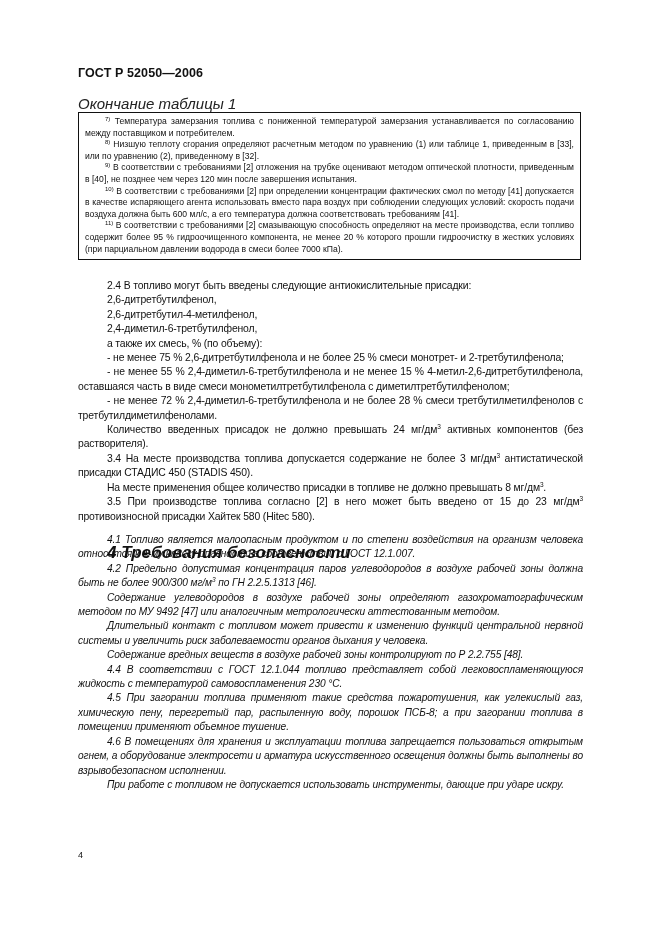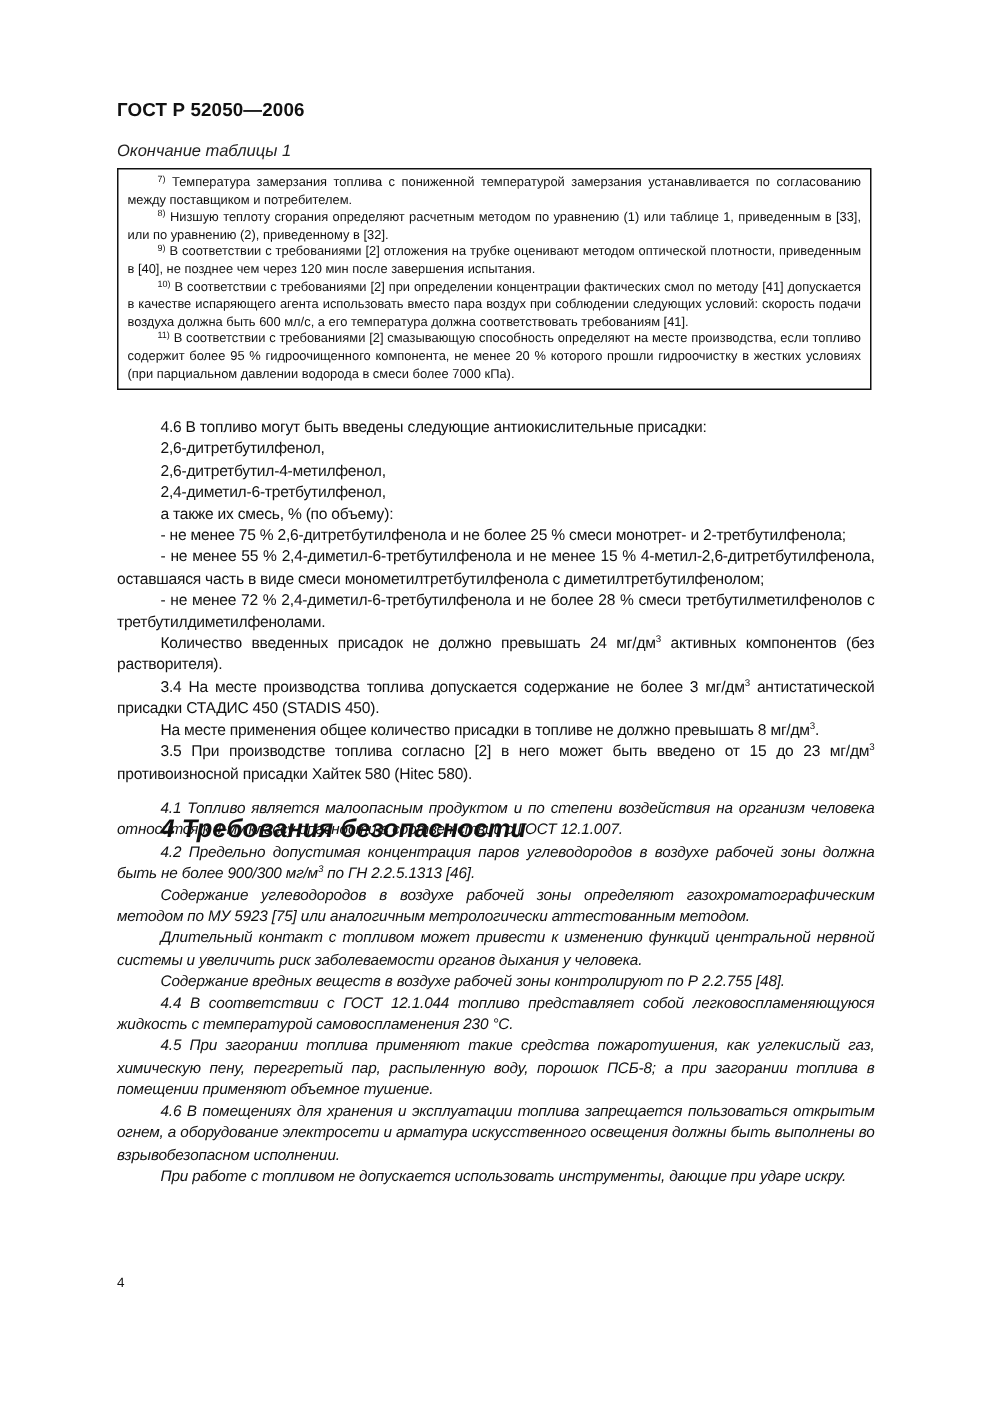--- a/index.html
+++ b/index.html
@@ -1,20 +1,20 @@
 <!DOCTYPE html>
 <html><head>
 <meta charset="utf-8">
 <style>
   html, body { margin: 0; padding: 0; background: #ffffff; }
   body { width: 661px; height: 936px; position: relative; overflow: hidden;
          font-family: "Liberation Sans", sans-serif; color: #111; }
   .page { position: absolute; left: 0; top: 0; width: 661px; height: 936px; }
   .doc-id { position: absolute; left: 78px; top: 66px; font-size: 12.5px; font-weight: bold; letter-spacing: 0.1px; }
-  .table-cont { position: absolute; left: 78px; top: 95px; font-size: 11px; font-style: italic; color: #222; }
+  .table-cont { position: absolute; left: 78px; top: 95px; font-size: 15px; font-style: italic; color: #222; }
   .notes-box { position: absolute; left: 78px; top: 112px; width: 503px; height: 148px;
                border: 1.3px solid #111; box-sizing: border-box; padding: 3px 6px 0 6px;
                font-size: 8.6px; line-height: 11.6px; text-align: justify; }
   .notes-box p { margin: 0; text-indent: 20px; }
   .notes-box sup { font-size: 6px; vertical-align: 3px; line-height: 0; }
   .body-text { position: absolute; left: 78px; top: 279px; width: 505px;
                font-size: 10.4px; line-height: 14.4px; text-align: justify; letter-spacing: -0.15px; }
   .body-text p { margin: 0; text-indent: 29px; }
   .body-text sup { font-size: 6.5px; vertical-align: 4px; line-height: 0; }
   .section-heading { position: absolute; left: 107px; top: 543px; font-size: 17px;
@@ -35,40 +35,40 @@
 
   <div class="notes-box">
     <p><sup>7)</sup><span> Температура замерзания топлива с пониженной температурой замерзания устанавливается по согласованию между поставщиком и потребителем.</span></p>
     <p><sup>8)</sup><span> Низшую теплоту сгорания определяют расчетным методом по уравнению (1) или таблице 1, приведенным в [33], или по уравнению (2), приведенному в [32].</span></p>
     <p><sup>9)</sup><span> В соответствии с требованиями [2] отложения на трубке оценивают методом оптической плотности, приведенным в [40], не позднее чем через 120 мин после завершения испытания.</span></p>
     <p><sup>10)</sup><span> В соответствии с требованиями [2] при определении концентрации фактических смол по методу [41] допускается в качестве испаряющего агента использовать вместо пара воздух при соблюдении следующих условий: скорость подачи воздуха должна быть 600 мл/с, а его температура должна соответствовать требованиям [41].</span></p>
     <p><sup>11)</sup><span> В соответствии с требованиями [2] смазывающую способность определяют на месте производства, если топливо содержит более 95 % гидроочищенного компонента, не менее 20 % которого прошли гидроочистку в жестких условиях (при парциальном давлении водорода в смеси более 7000 кПа).</span></p>
   </div>
 
   <div class="body-text">
-    <p>4.6 В топливо могут быть введены следующие антиокислительные присадки:</p>
+    <p>2.4 В топливо могут быть введены следующие антиокислительные присадки:</p>
     <p>2,6-дитретбутилфенол,</p>
     <p>2,6-дитретбутил-4-метилфенол,</p>
     <p>2,4-диметил-6-третбутилфенол,</p>
     <p>а также их смесь, % (по объему):</p>
     <p>- не менее 75 % 2,6-дитретбутилфенола и не более 25 % смеси монотрет- и 2-третбутилфенола;</p>
     <p>- не менее 55 % 2,4-диметил-6-третбутилфенола и не менее 15 % 4-метил-2,6-дитретбутилфенола, оставшаяся часть в виде смеси монометилтретбутилфенола с диметилтретбутилфенолом;</p>
     <p>- не менее 72 % 2,4-диметил-6-третбутилфенола и не более 28 % смеси третбутилметилфенолов с третбутилдиметилфенолами.</p>
     <p><span>Количество введенных присадок не должно превышать 24 мг/дм</span><sup>3</sup><span> активных компонентов (без растворителя).</span></p>
     <p><span>3.4 На месте производства топлива допускается содержание не более 3 мг/дм</span><sup>3</sup><span> антистатической присадки СТАДИС 450 (STADIS 450).</span></p>
     <p><span>На месте применения общее количество присадки в топливе не должно превышать 8 мг/дм</span><sup>3</sup><span>.</span></p>
     <p><span>3.5 При производстве топлива согласно [2] в него может быть введено от 15 до 23 мг/дм</span><sup>3</sup><span> противоизносной присадки Хайтек 580 (Hitec 580).</span></p>
   </div>
 
   <div class="section-heading">4 Требования безопасности</div>
 
   <div class="safety-text">
     <p>4.1 Топливо является малоопасным продуктом и по степени воздействия на организм человека относится к 4-му классу опасности в соответствии с ГОСТ 12.1.007.</p>
     <p><span>4.2 Предельно допустимая концентрация паров углеводородов в воздухе рабочей зоны должна быть не более 900/300 мг/м</span><sup>3</sup><span> по ГН 2.2.5.1313 [46].</span></p>
-    <p>Содержание углеводородов в воздухе рабочей зоны определяют газохроматографическим методом по МУ 5923 [75] или аналогичным метрологически аттестованным методом.</p>
+    <p>Содержание углеводородов в воздухе рабочей зоны определяют газохроматографическим методом по МУ 9492 [47] или аналогичным метрологически аттестованным методом.</p>
     <p>Длительный контакт с топливом может привести к изменению функций центральной нервной системы и увеличить риск заболеваемости органов дыхания у человека.</p>
     <p>Содержание вредных веществ в воздухе рабочей зоны контролируют по Р 2.2.755 [48].</p>
     <p>4.4 В соответствии с ГОСТ 12.1.044 топливо представляет собой легковоспламеняющуюся жидкость с температурой самовоспламенения 230 °С.</p>
     <p>4.5 При загорании топлива применяют такие средства пожаротушения, как углекислый газ, химическую пену, перегретый пар, распыленную воду, порошок ПСБ-8; а при загорании топлива в помещении применяют объемное тушение.</p>
     <p>4.6 В помещениях для хранения и эксплуатации топлива запрещается пользоваться открытым огнем, а оборудование электросети и арматура искусственного освещения должны быть выполнены во взрывобезопасном исполнении.</p>
     <p>При работе с топливом не допускается использовать инструменты, дающие при ударе искру.</p>
   </div>
 
   <div class="page-number">4</div>
 </div>

